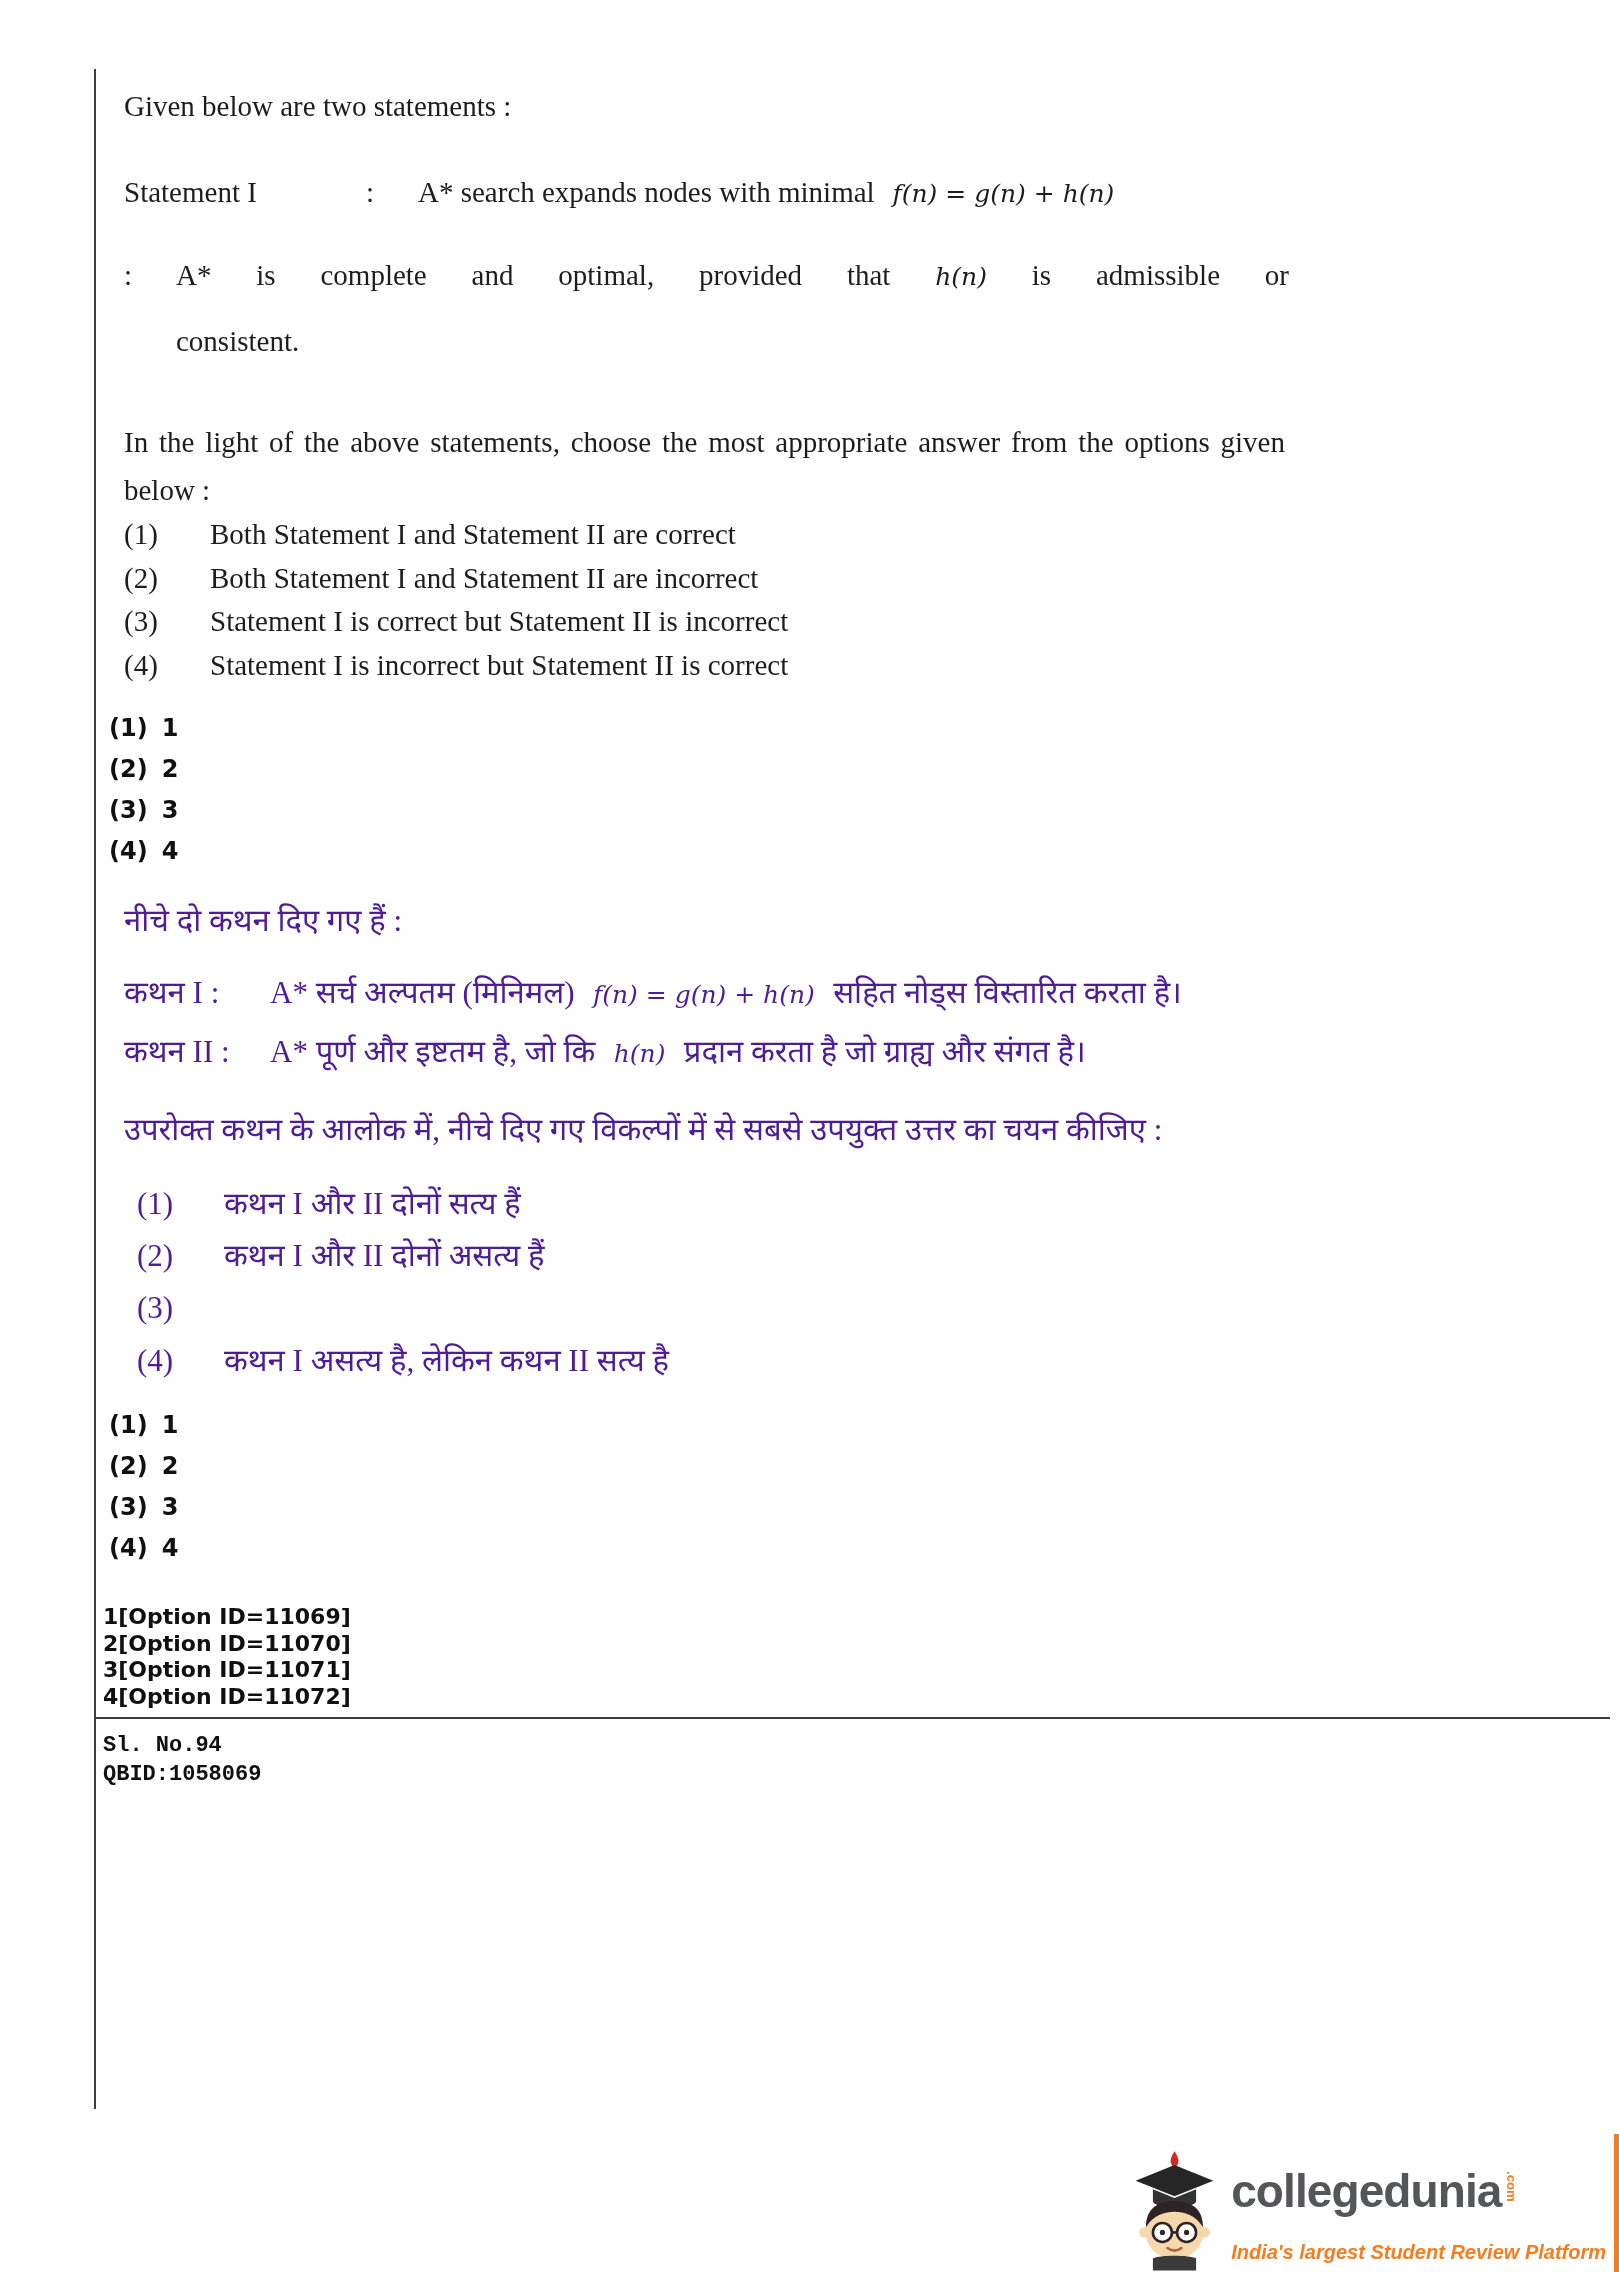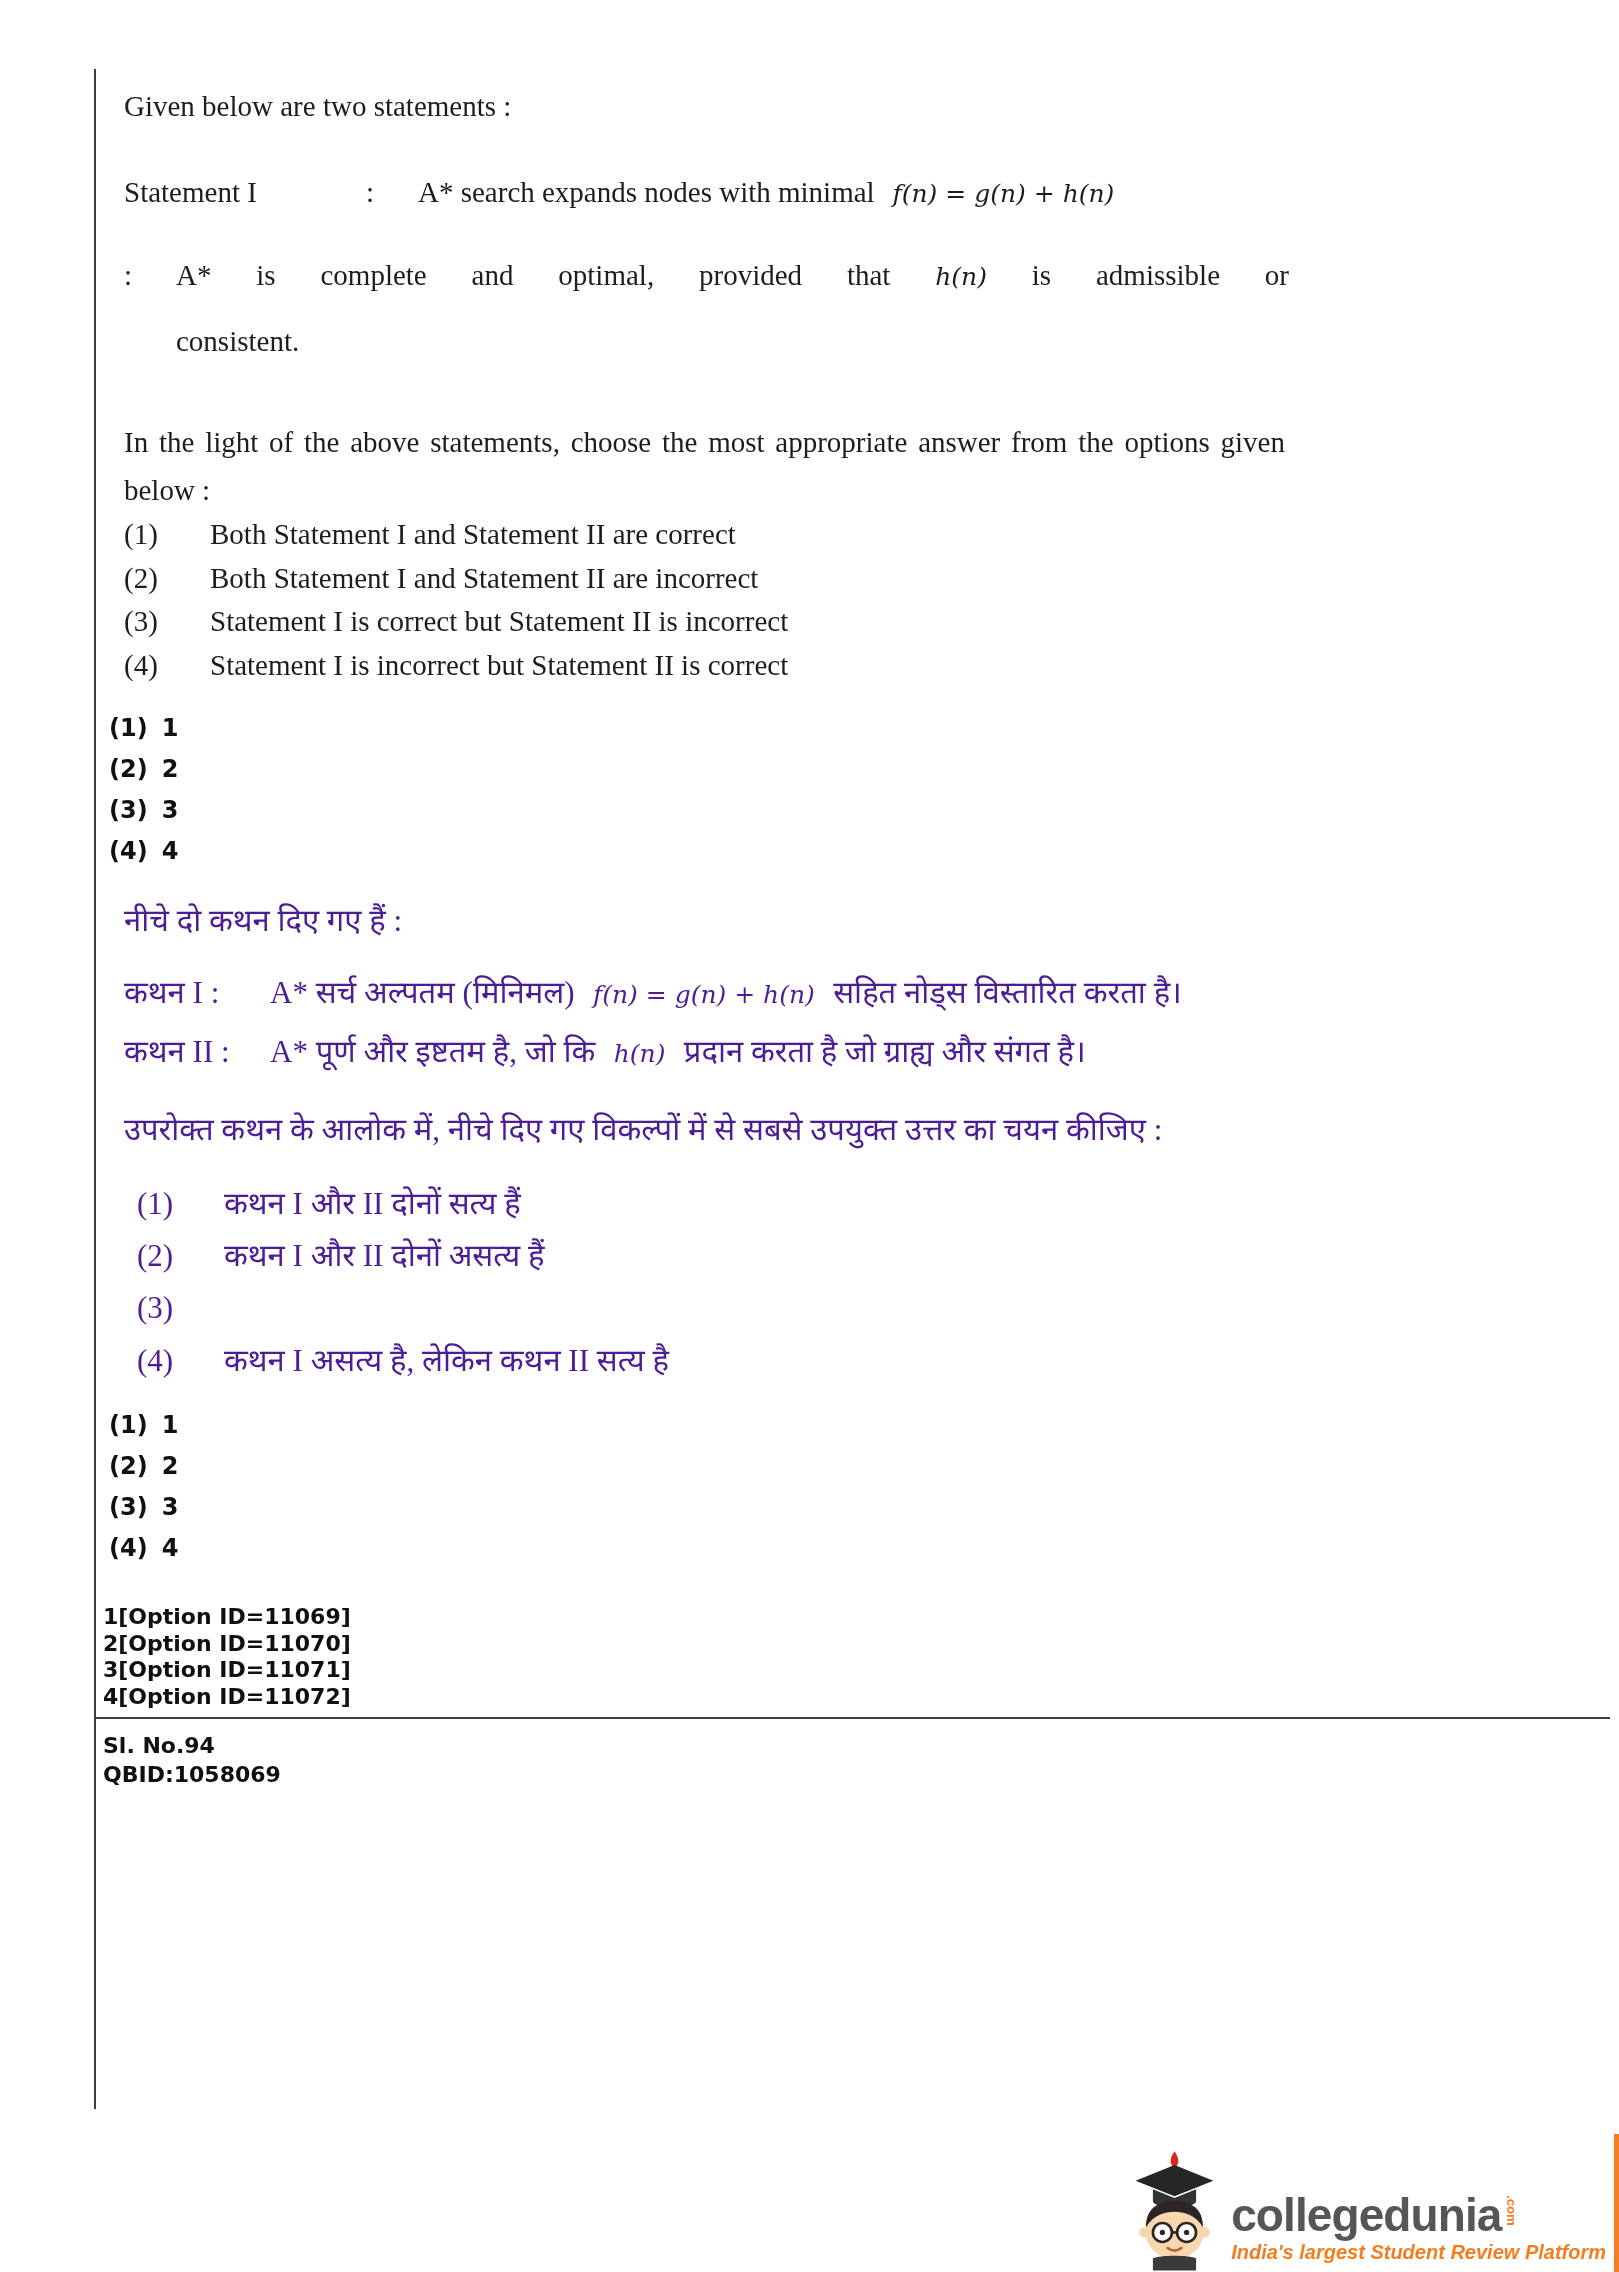--- a/index.html
+++ b/index.html
@@ -63,21 +63,21 @@
 
   .option-ids { font-size:22px; line-height:26.5px; }
   .footer-block { font-size:22px; line-height:29px; }
 
   .logo {
     position:absolute;
     right:14px; bottom:1.8px;
     display:flex;
     align-items:flex-end;
   }
-  .logo-text { display:flex; flex-direction:column; align-items:flex-start; margin-left:8.8px; padding-bottom:7px; }
+  .logo-text { display:flex; flex-direction:column; align-items:flex-start; margin-left:8.8px; padding-bottom:7px;gap:24px; }
   .brand-row { display:flex; align-items:flex-start; }
   .brand {
     font-family:"Liberation Sans",sans-serif;
     font-weight:700; font-size:46px; line-height:46px;
     color:#55565a; letter-spacing:-0.9px;
   }
   .tld {
     writing-mode:vertical-rl;
     font-family:"Liberation Sans",sans-serif;
     font-weight:700; font-size:13.2px;
@@ -228,21 +228,21 @@
     </div>
   </div>
 
   <div class="abs bold-sans option-ids" style="left:103px; top:1604px;">
     <div>1[Option ID=11069]</div>
     <div>2[Option ID=11070]</div>
     <div>3[Option ID=11071]</div>
     <div>4[Option ID=11072]</div>
   </div>
 
-  <div class="abs bold-sans footer-block" style="left:103px; top:1731px;">
+  <div class="abs bold-sans footer-block" style="left:103px; top:1731px;font-family:Liberation Mono, monospace;">
     <div>Sl. No.94</div>
     <div>QBID:1058069</div>
   </div>
 
   <div class="logo">
     <svg viewBox="0 0 110 140" width="95" height="122">
       <path d="M55 2 C50 10 48 16 55 21 C62 16 60 10 55 2 Z" fill="#d42a1e"></path>
       <rect x="53" y="15" width="4" height="15" fill="#d42a1e"></rect>
       <polygon points="10,36 55,18 100,36 55,54" fill="#262626"></polygon>
       <path d="M30 46 L30 60 C30 69 80 69 80 60 L80 46 L55 56 Z" fill="#333333"></path>

